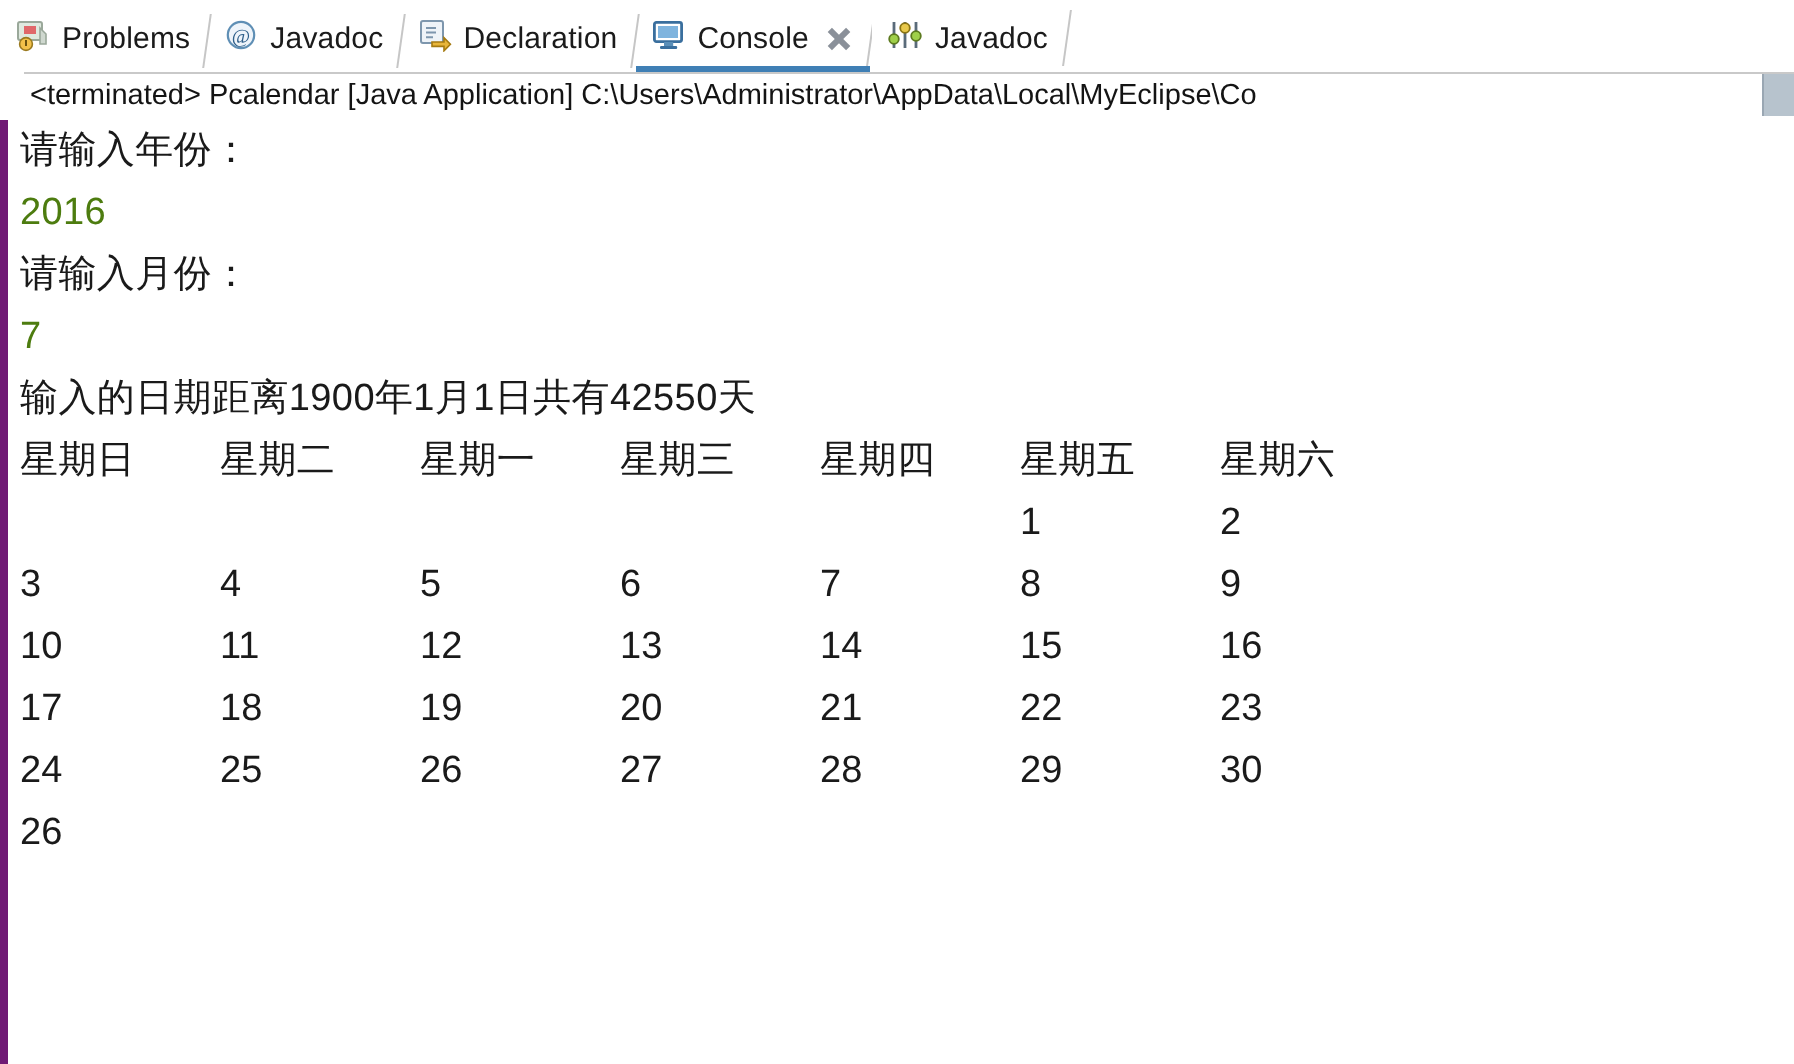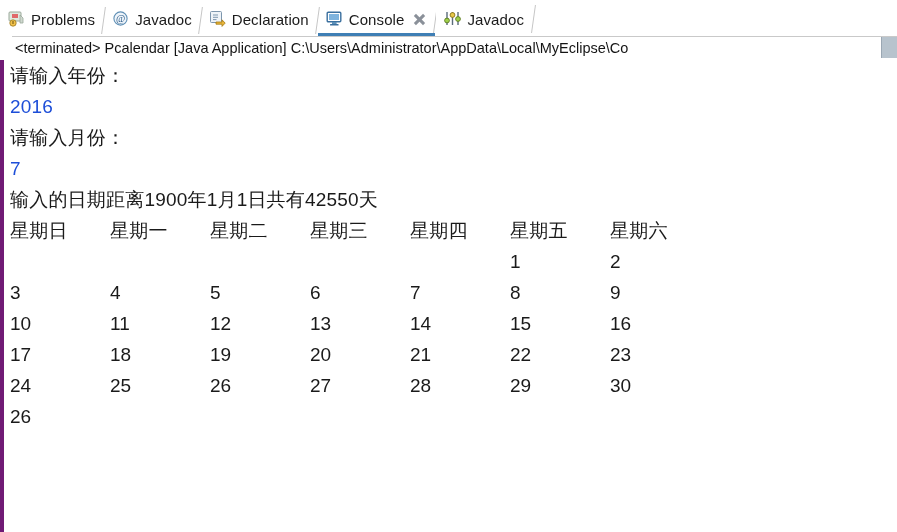--- a/index.html
+++ b/index.html
@@ -154,21 +154,21 @@
   .cline {
     height: 31px;
     line-height: 31px;
     font-size: 19px;
     color: #1a1a1a;
     white-space: pre;
     padding-left: 6px;
     box-sizing: border-box;
     letter-spacing: .2px;
   }
-  .cline.input-echo { color: #1d4ed8; }
+  .cline.input-echo { color: #4d7c0f; }
 
   
   .calrow {
     height: 31px;
     line-height: 31px;
     font-size: 19px;
     color: #1a1a1a;
     padding-left: 6px;
     box-sizing: border-box;
     display: flex;
@@ -259,22 +259,22 @@
 
   <div class="console">
     <div id="console-lines">
         <div class="cline">请输入年份：</div>
         <div class="cline input-echo">2016</div>
         <div class="cline">请输入月份：</div>
         <div class="cline input-echo">7</div>
         <div class="cline">输入的日期距离1900年1月1日共有42550天</div>
         <div class="calrow header">
           <span class="calcell">星期日</span>
+          <span class="calcell">星期二</span>
           <span class="calcell">星期一</span>
-          <span class="calcell">星期二</span>
           <span class="calcell">星期三</span>
           <span class="calcell">星期四</span>
           <span class="calcell">星期五</span>
           <span class="calcell">星期六</span>
         </div>
         <div class="calrow">
           <span class="calcell"></span>
           <span class="calcell"></span>
           <span class="calcell"></span>
           <span class="calcell"></span>

